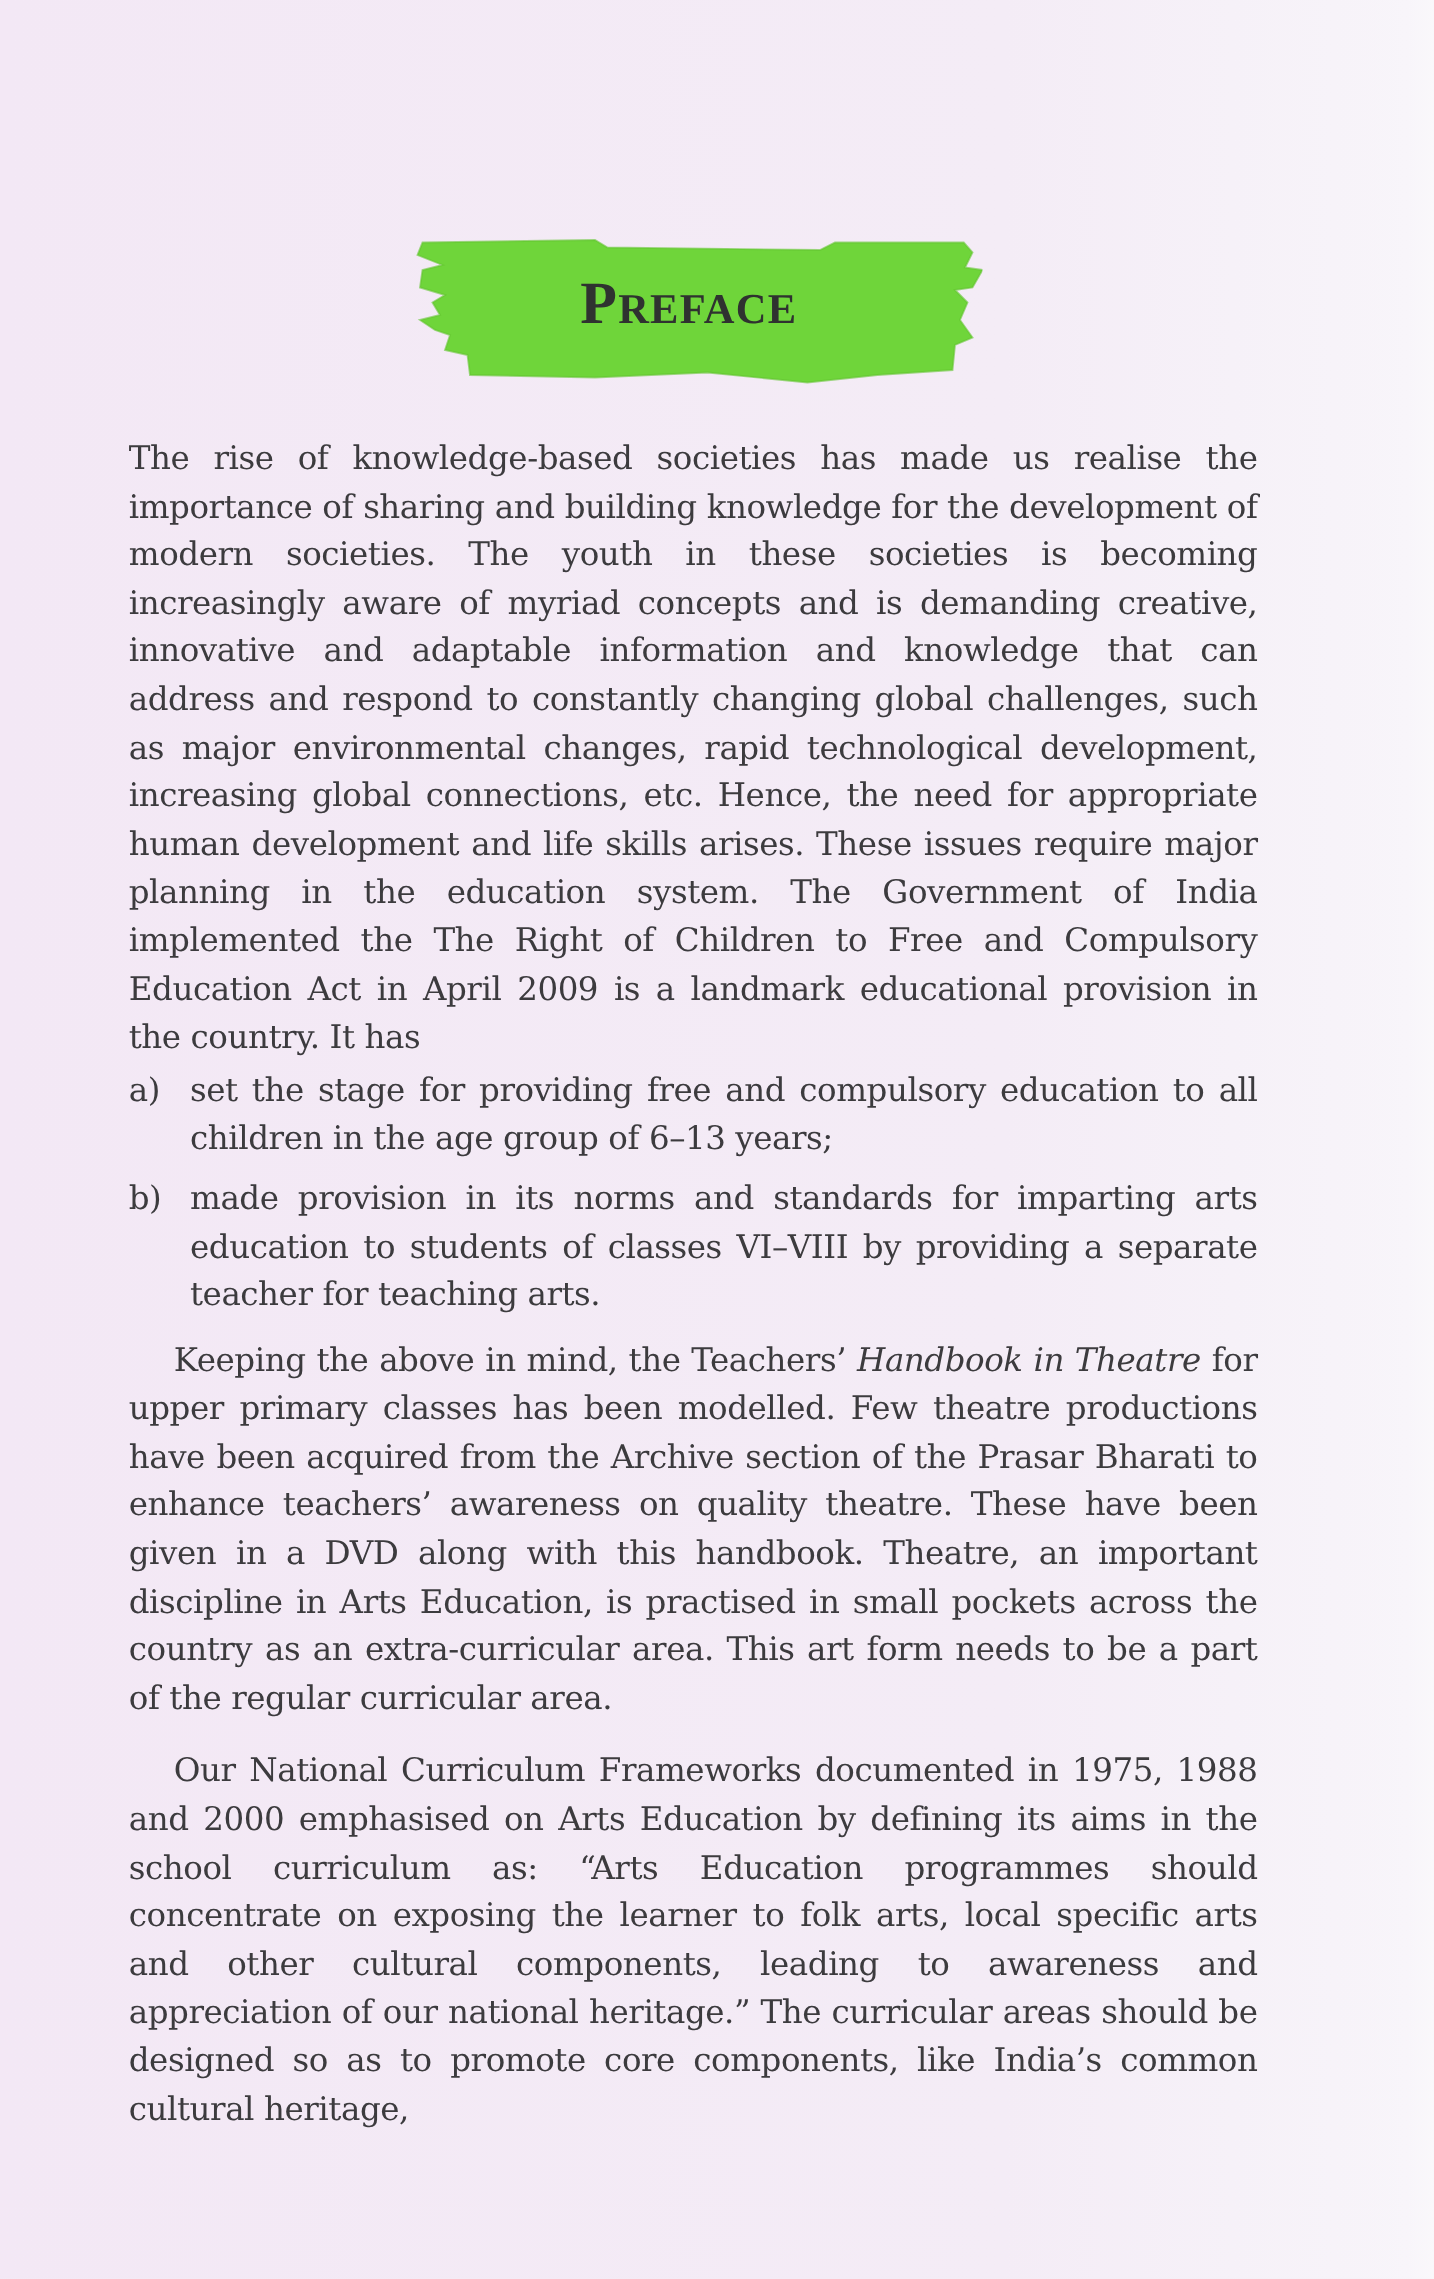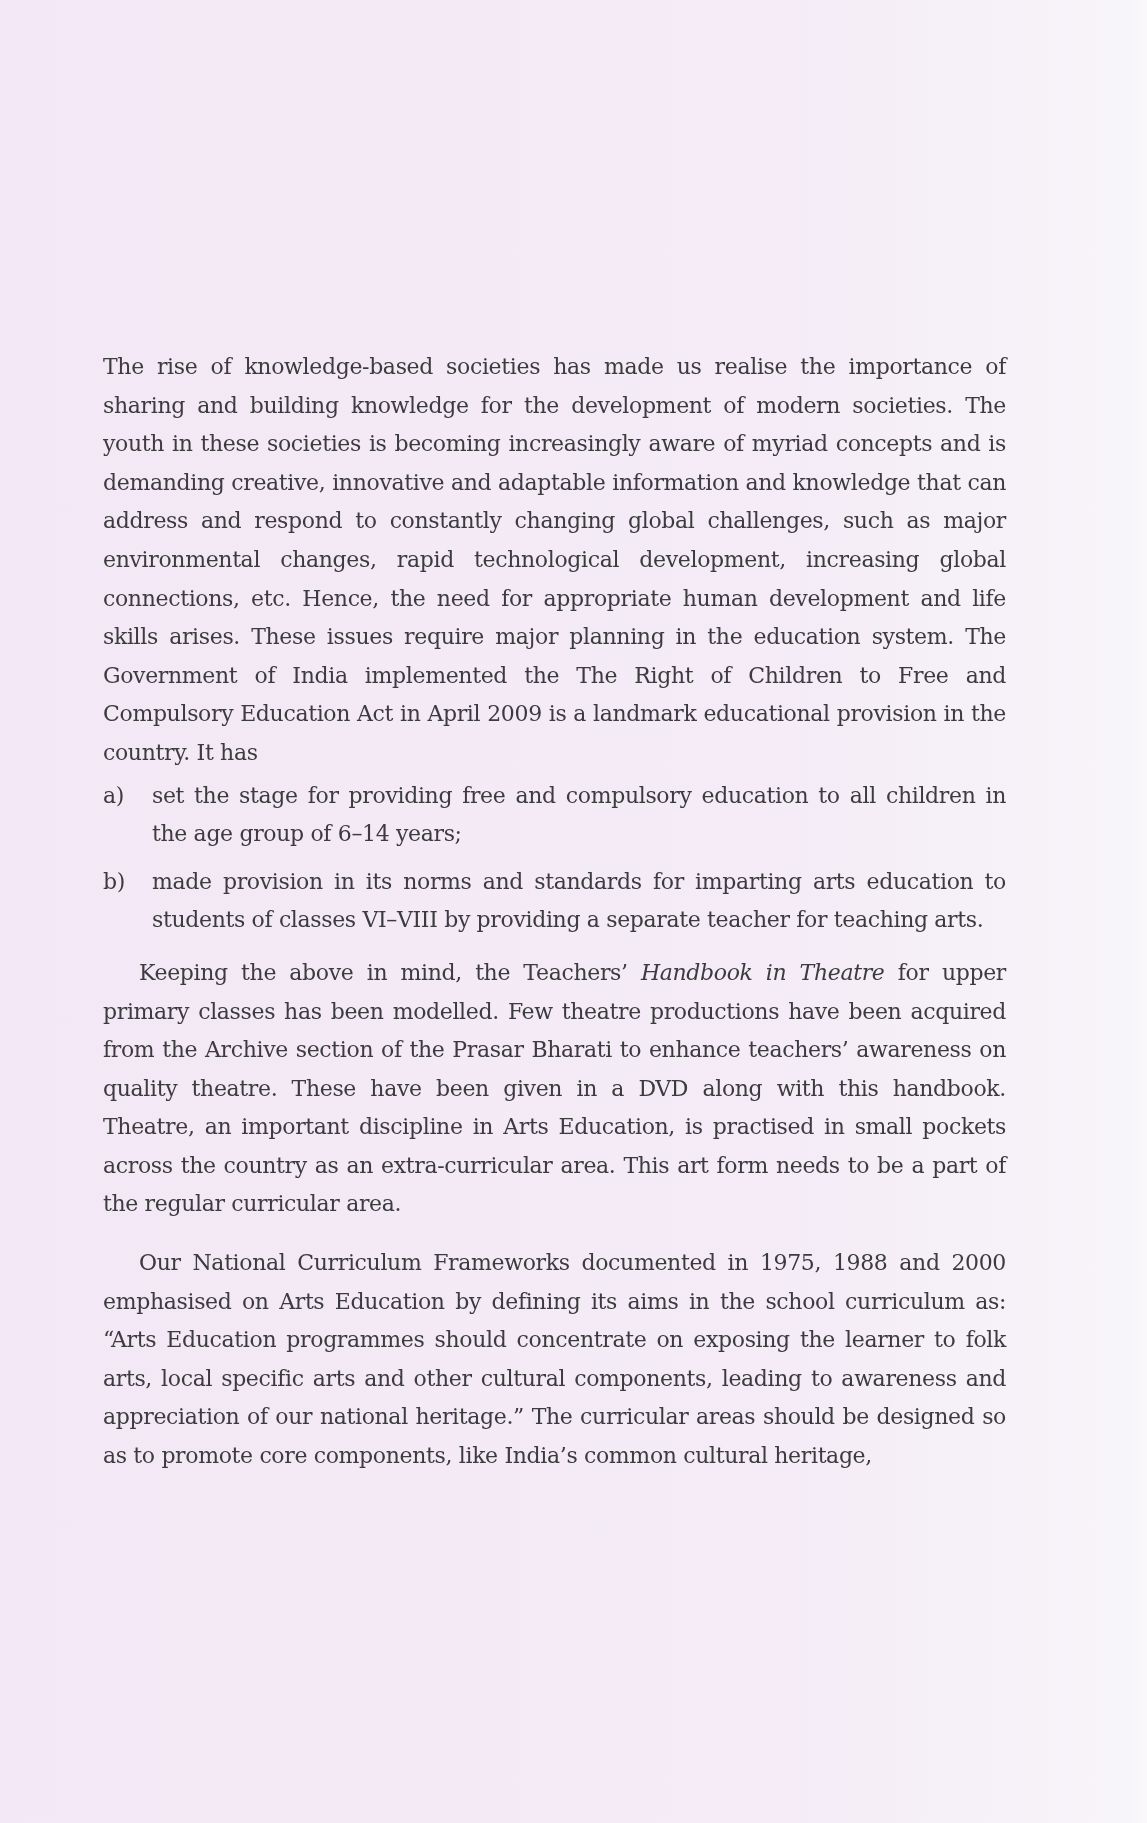--- a/index.html
+++ b/index.html
@@ -56,21 +56,21 @@
     font-size: 48px;
     padding-top: 4px;
     box-sizing: border-box;
   }
   .content {
     position: absolute;
     left: 103px;
     top: 348px;
     width: 903px;
     font-family: "DejaVu Serif", "Liberation Serif", serif;
-    font-size: 22px;
+    font-size: 26px;
     line-height: 38.6px;
     color: #3c3b3e;
     letter-spacing: -0.35px;
   }
   .para {
     margin: 0;
     text-align: justify;
   }
   .para.indent {
     text-indent: 36px;
@@ -96,28 +96,35 @@
   }
   em {
   }
 </style>
 </head>
 <body>
 
 <div class="page">
   <div class="page-edge"></div>
 
+  <div class="banner">
+    <svg viewBox="0 0 470 136" xmlns="http://www.w3.org/2000/svg">
+      <path d="M22 22 L160 20 L170 26 L340 28 L352 22 L455 22 L462 30 L456 42 L470 44 L462 58 L448 60 L458 70 L452 84 L462 98 L448 104 L446 124 L386 128 L330 134 L250 126 L160 130 L60 128 L58 112 L40 108 L44 96 L32 92 L20 84 L36 80 L30 70 L40 64 L20 58 L22 44 L38 40 L18 32 Z" fill="#6fd53a"></path>
+      <path d="M22 22 L160 20 L170 26 L340 28 L352 22 L455 22 L462 30 L456 42 L470 44 L462 58 L448 60 L458 70 L452 84 L462 98 L448 104 L446 124 L386 128 L330 134 L250 126 L160 130 L60 128 L58 112 L40 108 L44 96 L32 92 L20 84 L36 80 L30 70 L40 64 L20 58 L22 44 L38 40 L18 32 Z" fill="none" stroke="#62c431" stroke-width="1.5" opacity="0.6"></path>
+    </svg>
+    <div class="banner-title">Preface</div>
+  </div>
 
   <div class="content">
     <p class="para">The rise of knowledge-based societies has made us realise the importance of sharing and building knowledge for the development of modern societies. The youth in these societies is becoming increasingly aware of myriad concepts and is demanding creative, innovative and adaptable information and knowledge that can address and respond to constantly changing global challenges, such as major environmental changes, rapid technological development, increasing global connections, etc. Hence, the need for appropriate human development and life skills arises. These issues require major planning in the education system. The Government of India implemented the The Right of Children to Free and Compulsory Education Act in April 2009 is a landmark educational provision in the country. It has</p>
 
     <ul class="list">
       <li class="list-item">
         <span class="list-marker">a)</span>
-        <span>set the stage for providing free and compulsory education to all children in the age group of 6–14 years;</span>
+        <span>set the stage for providing free and compulsory education to all children in the age group of 6–13 years;</span>
       </li>
       <li class="list-item">
         <span class="list-marker">b)</span>
         <span>made provision in its norms and standards for imparting arts education to students of classes VI–VIII by providing a separate teacher for teaching arts.</span>
       </li>
     </ul>
 
     <p class="para indent"><span>Keeping the above in mind, the Teachers’ </span><em>Handbook in Theatre</em><span> for upper primary classes has been modelled. Few theatre productions have been acquired from the Archive section of the Prasar Bharati to enhance teachers’ awareness on quality theatre. These have been given in a DVD along with this handbook. Theatre, an important discipline in Arts Education, is practised in small pockets across the country as an extra-curricular area. This art form needs to be a part of the regular curricular area.</span></p>
 
     <p class="para indent" style="margin-top:20px;">Our National Curriculum Frameworks documented in 1975, 1988 and 2000 emphasised on Arts Education by defining its aims in the school curriculum as: “Arts Education programmes should concentrate on exposing the learner to folk arts, local specific arts and other cultural components, leading to awareness and appreciation of our national heritage.” The curricular areas should be designed so as to promote core components, like India’s common cultural heritage,</p>

